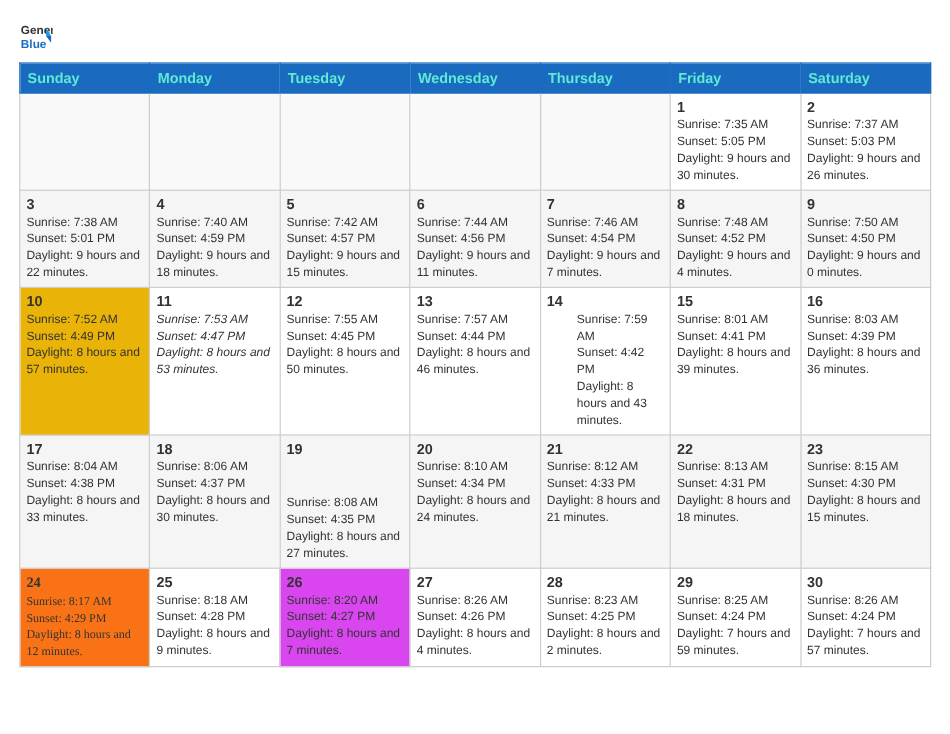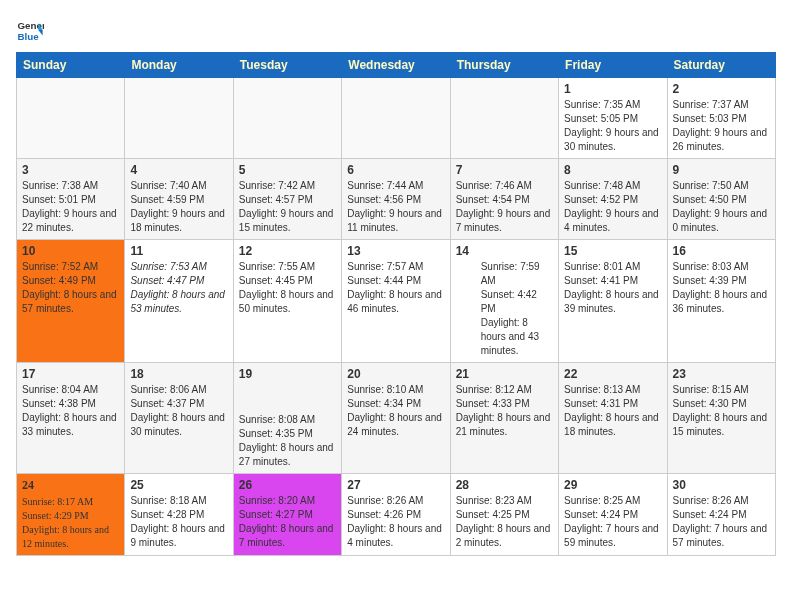--- a/index.html
+++ b/index.html
@@ -36,21 +36,21 @@
     .location-title {
       font-size: 15px;
       color: #444;
     }
     .calendar {
       width: 100%;
       border-collapse: collapse;
     }
     .calendar th {
       background: #1a6bbf;
-      color: #fef9c3;
+      color: #5eead4;
       font-size: 12px;
       font-weight: bold;
       padding: 5px 6px;
       text-align: left;
       border: 1px solid #1a6bbf;
     }
     .calendar td {
       vertical-align: top;
       border: 1px solid #ccc;
       padding: 4px 5px;
@@ -173,21 +173,21 @@
 Daylight: 9 hours and 4 minutes.</div>
         </td>
         <td style="background: rgb(245, 245, 245);">
           <span class="day-number">9</span>
           <div class="day-info" style="white-space: pre-wrap;">Sunrise: 7:50 AM
 Sunset: 4:50 PM
 Daylight: 9 hours and 0 minutes.</div>
         </td>
       </tr>
       <tr>
-        <td style="background: #f97316;">
+        <td style="background: #eab308;">
           <span class="day-number">10</span>
           <div class="day-info" style="white-space: pre-wrap;">Sunrise: 7:52 AM
 Sunset: 4:49 PM
 Daylight: 8 hours and 57 minutes.</div>
         </td>
         <td style="background: rgb(255, 255, 255);">
           <span class="day-number">11</span>
           <div class="day-info" style="white-space: pre-wrap; font-style: italic;">Sunrise: 7:53 AM
 Sunset: 4:47 PM
 Daylight: 8 hours and 53 minutes.</div>

